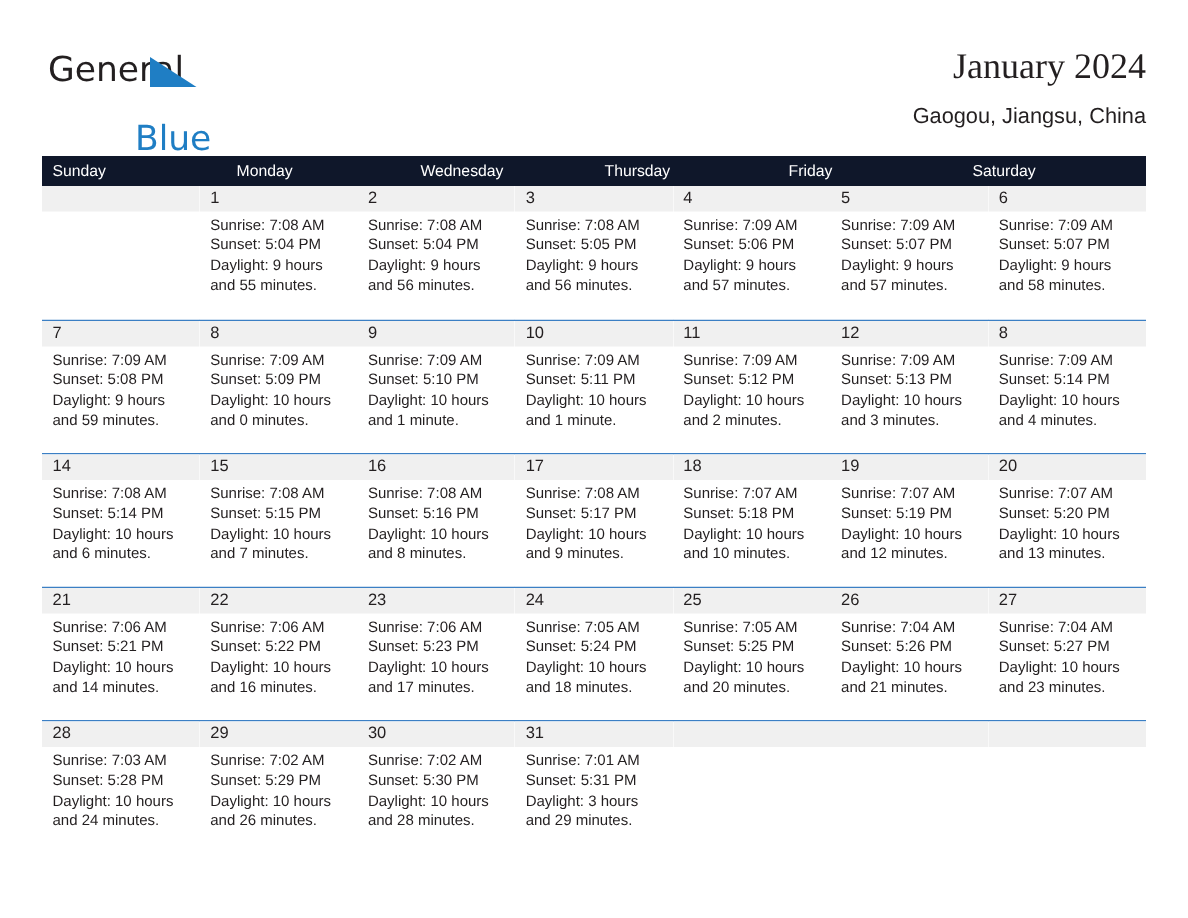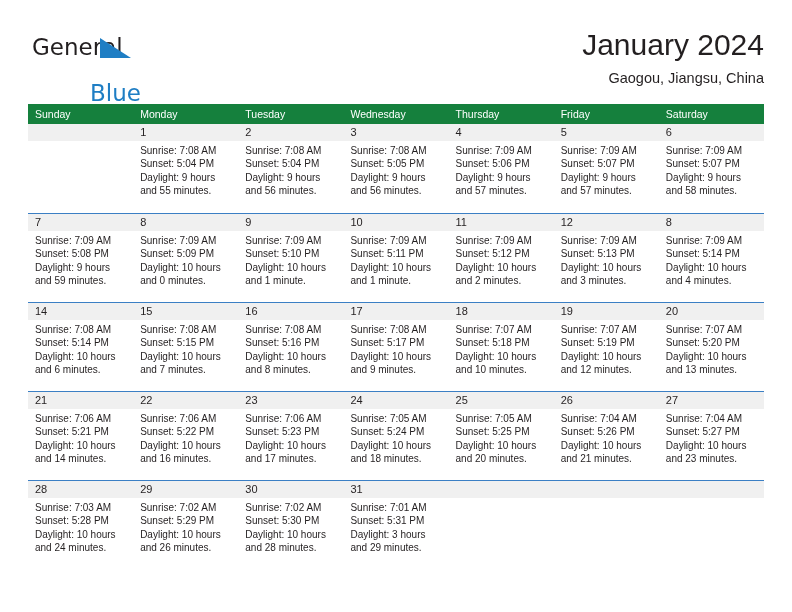--- a/index.html
+++ b/index.html
@@ -68,46 +68,47 @@
     margin-top: 24px;
   }
 
   .title-block {
     position: absolute;
     right: 0;
     top: 0;
     text-align: right;
   }
   .cal-title {
-    font-size: 30px;
+    font-size: 24px;
     font-weight: 400;
     color: #231f20;
     line-height: 38px;
     white-space: nowrap;
+    font-family: Liberation Serif, serif;
   }
   .cal-subtitle {
     font-size: 14.5px;
     font-weight: 400;
     color: #231f20;
     line-height: 20px;
     margin-top: 4px;
     white-space: nowrap;
     text-align: right;
   }
 
   
   .calendar {
     position: absolute;
     left: 28px;
     top: 104px;
     width: 736px;
   }
   .weekdays {
     display: flex;
-    background: #15803d;
+    background: #0f172a;
     height: 20px;
   }
   .weekday {
     flex: 1 1 0;
     color: #ffffff;
     font-size: 10.5px;
     line-height: 20px;
     padding-left: 7px;
     box-sizing: border-box;
     white-space: nowrap;
@@ -172,21 +173,20 @@
       <div class="cal-subtitle">Gaogou, Jiangsu, China</div>
     </div>
 
   </div>
 
   <div class="calendar">
 
     <div class="weekdays">
       <div class="weekday">Sunday</div>
       <div class="weekday">Monday</div>
-      <div class="weekday">Tuesday</div>
       <div class="weekday">Wednesday</div>
       <div class="weekday">Thursday</div>
       <div class="weekday">Friday</div>
       <div class="weekday">Saturday</div>
     </div>
 
     <div id="weeks-container">
         <div class="week first">
           <div class="day empty">
             <div class="day-num-bar"></div>

